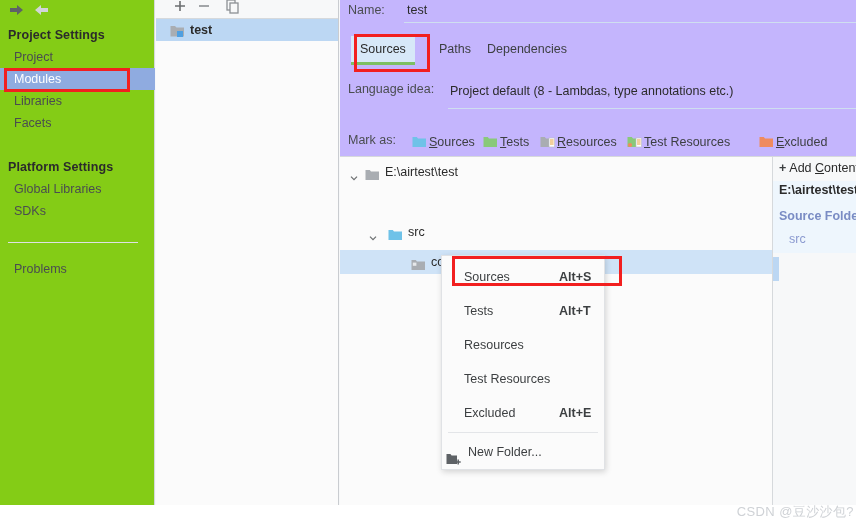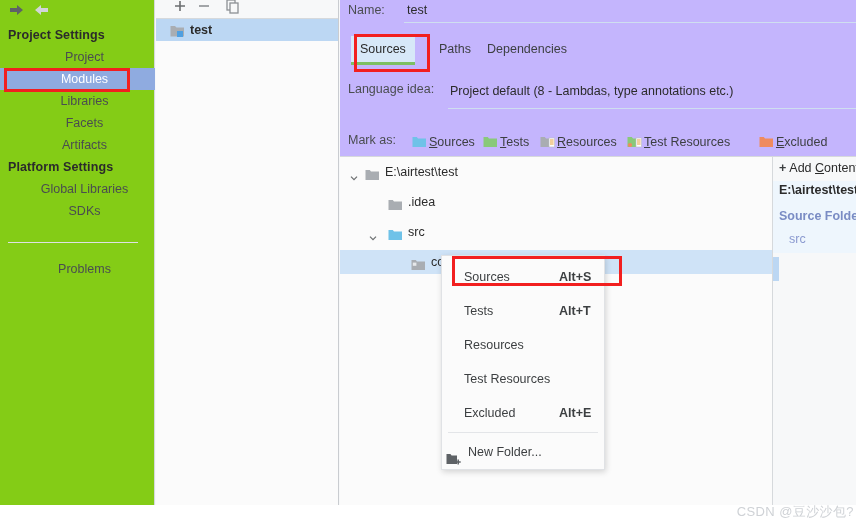--- a/index.html
+++ b/index.html
@@ -59,21 +59,20 @@
     font-size: 12.5px;
     letter-spacing: .1px;
   }
   .sb-item {
     height: 22px;
     line-height: 22px;
     padding-left: 14px;
     color: #4a4d50;
     font-size: 12.5px;
     white-space: nowrap;
-    text-align: center;
   }
   .sb-item.selected {
     background: #8fabe0;
     color: #ffffff;
   }
   .sb-sep {
     position: absolute;
     left: 8px;
     width: 130px;
     height: 1px;
@@ -411,21 +410,20 @@
         </svg>
       </span>
     </div>
 
     <div class="sb-group" style="top:24px;">
       <div class="sb-header">Project Settings</div>
       <div class="sb-item">Project</div>
       <div class="sb-item selected">Modules</div>
       <div class="sb-item">Libraries</div>
       <div class="sb-item">Facets</div>
-      <div class="sb-item">Artifacts</div>
     </div>
 
     <div class="sb-group" style="top:156px;">
       <div class="sb-header">Platform Settings</div>
       <div class="sb-item">Global Libraries</div>
       <div class="sb-item">SDKs</div>
     </div>
 
     <div class="sb-sep" style="top:242px;"></div>
 
@@ -542,28 +540,20 @@
           </svg>
         </span>
         <span class="tico" style="left:25px;">
           <svg width="15" height="13" viewBox="0 0 15 13">
             <path d="M0.5 2 L0.5 12 L14 12 L14 3.5 L6 3.5 L4.8 2 Z" fill="#a9adb2"></path>
           </svg>
         </span>
         <span class="tlbl" style="left:45px;">E:\airtest\test</span>
       </div>
 
-      <div class="trow" style="top:33px;">
-        <span class="tico" style="left:48px;">
-          <svg width="15" height="13" viewBox="0 0 15 13">
-            <path d="M0.5 2 L0.5 12 L14 12 L14 3.5 L6 3.5 L4.8 2 Z" fill="#a9adb2"></path>
-          </svg>
-        </span>
-        <span class="tlbl" style="left:68px;">.idea</span>
-      </div>
 
       <div class="trow" style="top:63px;">
         <span class="tw" style="left:28px;">
           <svg width="10" height="10" viewBox="0 0 10 10">
             <path d="M2 3.6 L5 6.6 L8 3.6" fill="none" stroke="#6b6e70" stroke-width="1.2"></path>
           </svg>
         </span>
         <span class="tico" style="left:48px;">
           <svg width="15" height="13" viewBox="0 0 15 13">
             <path d="M0.5 2 L0.5 12 L14 12 L14 3.5 L6 3.5 L4.8 2 Z" fill="#6fc2e8"></path>

